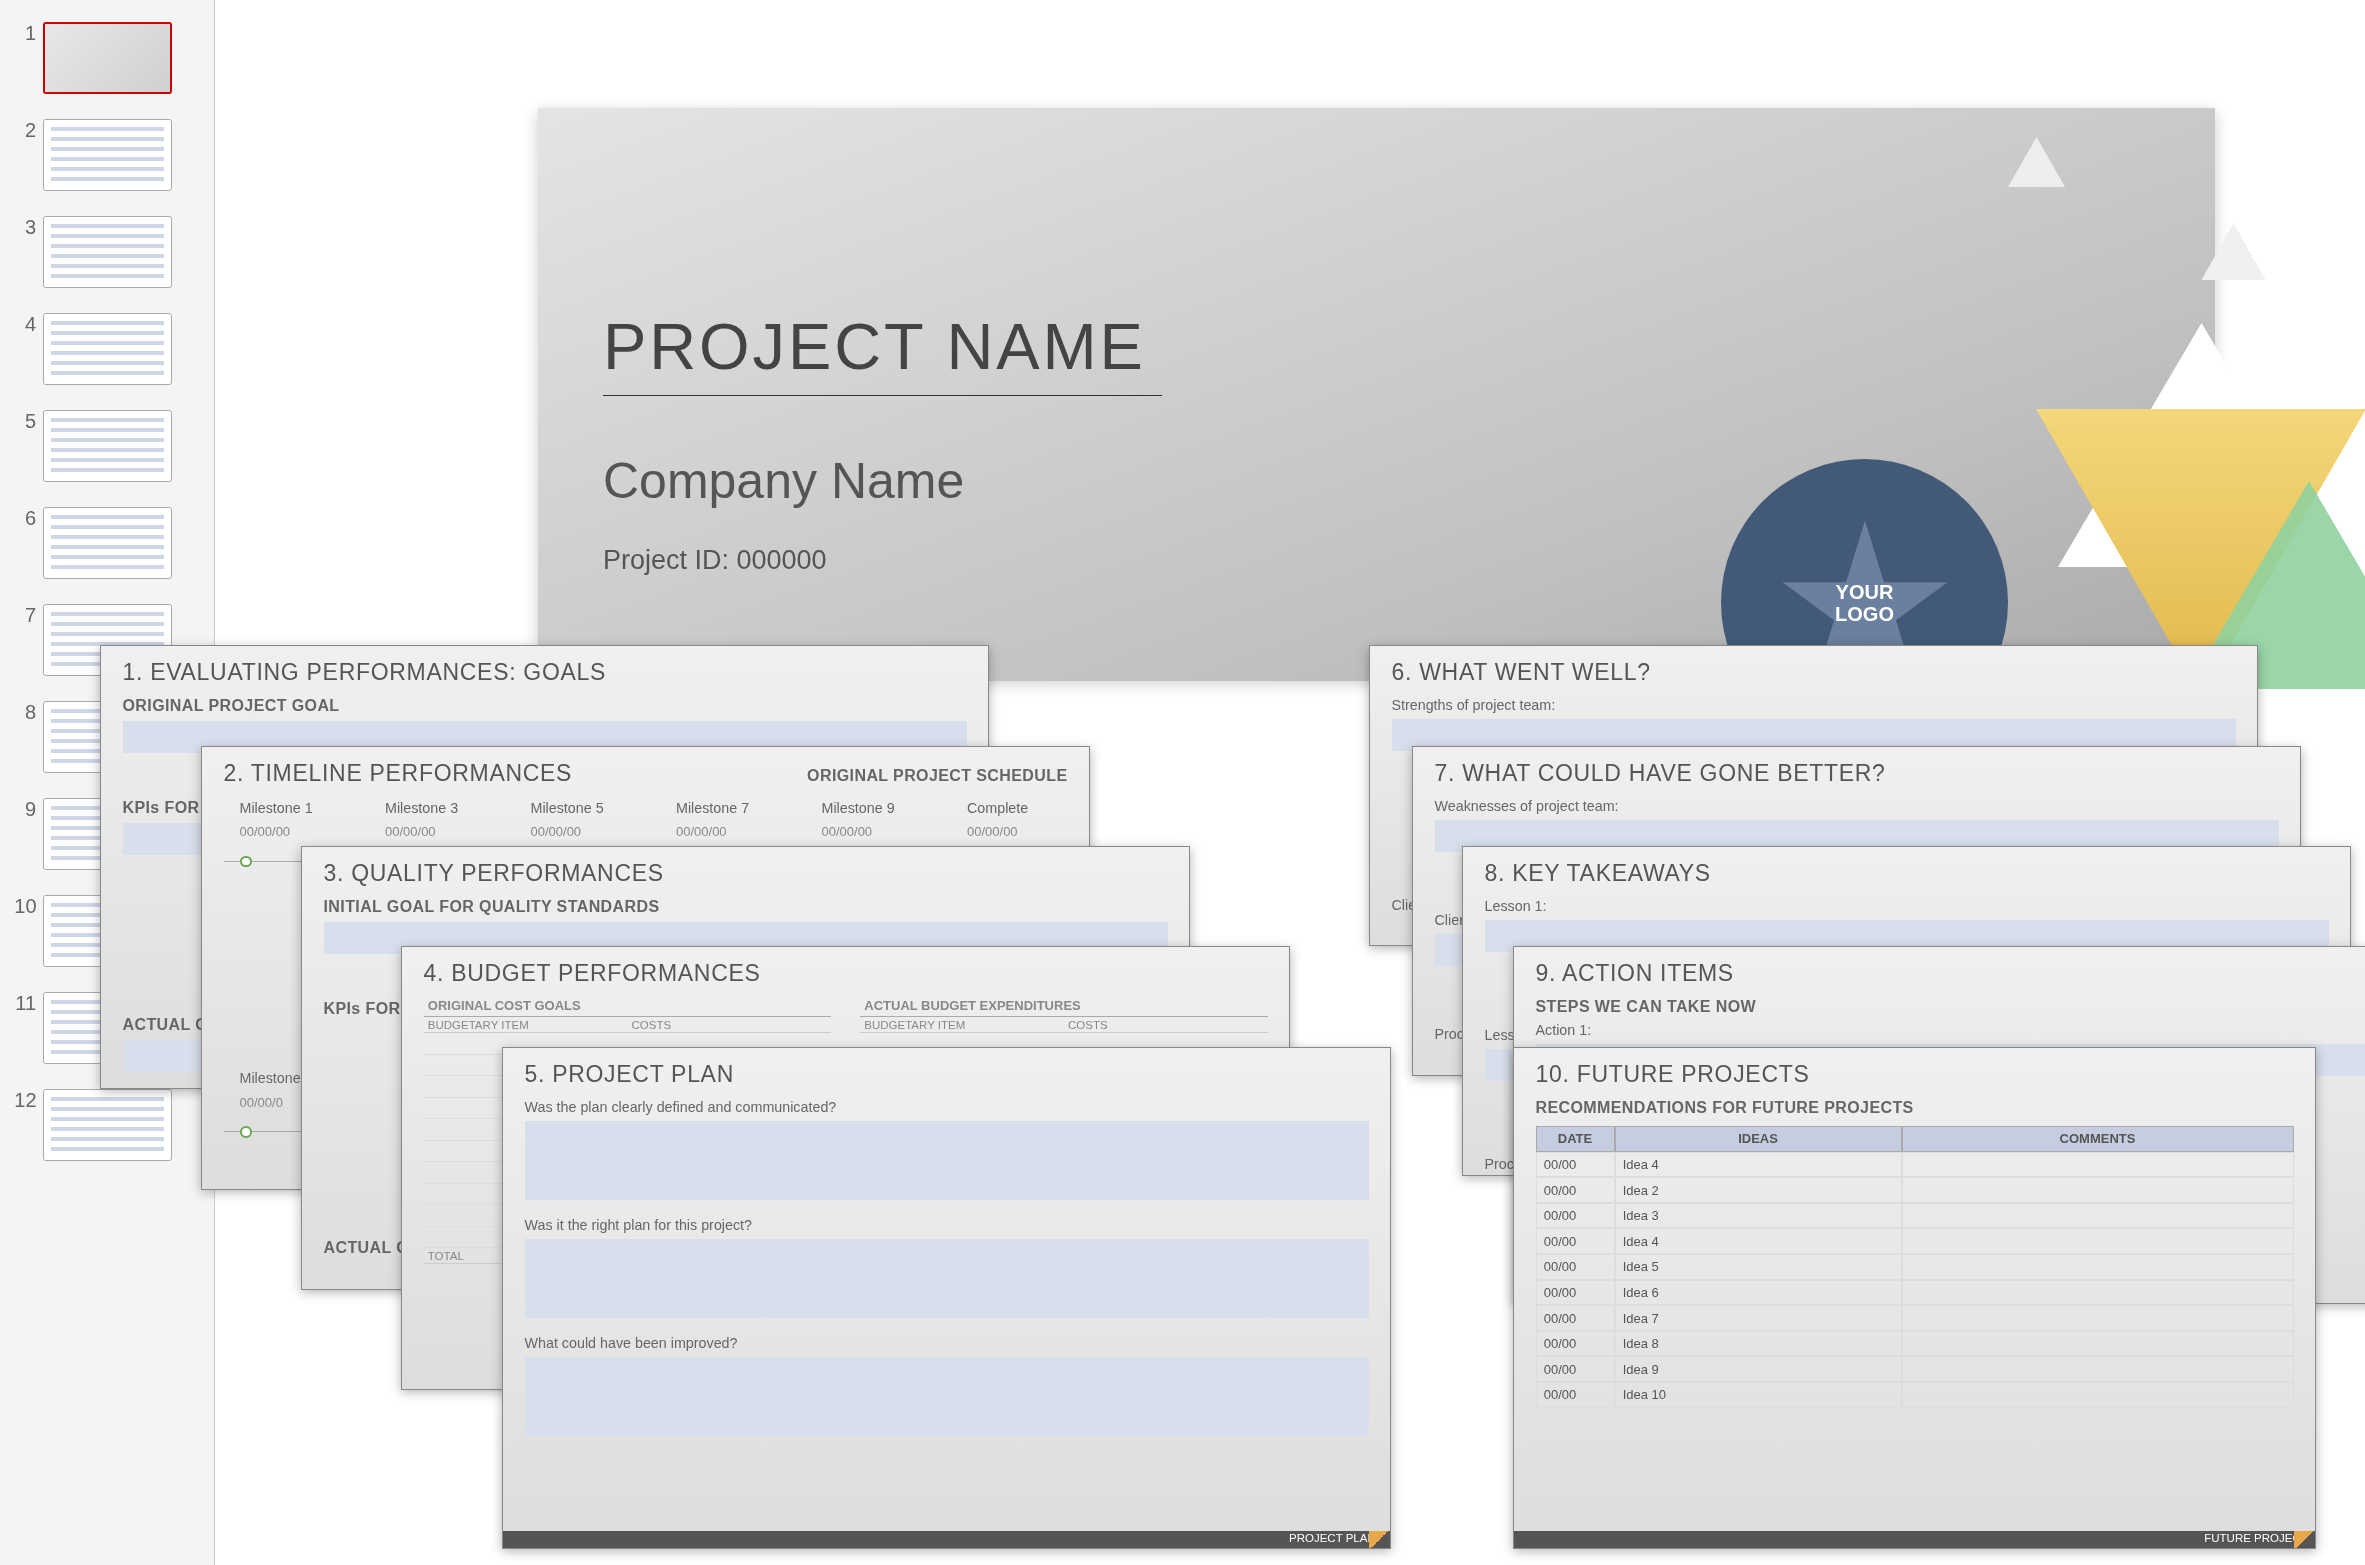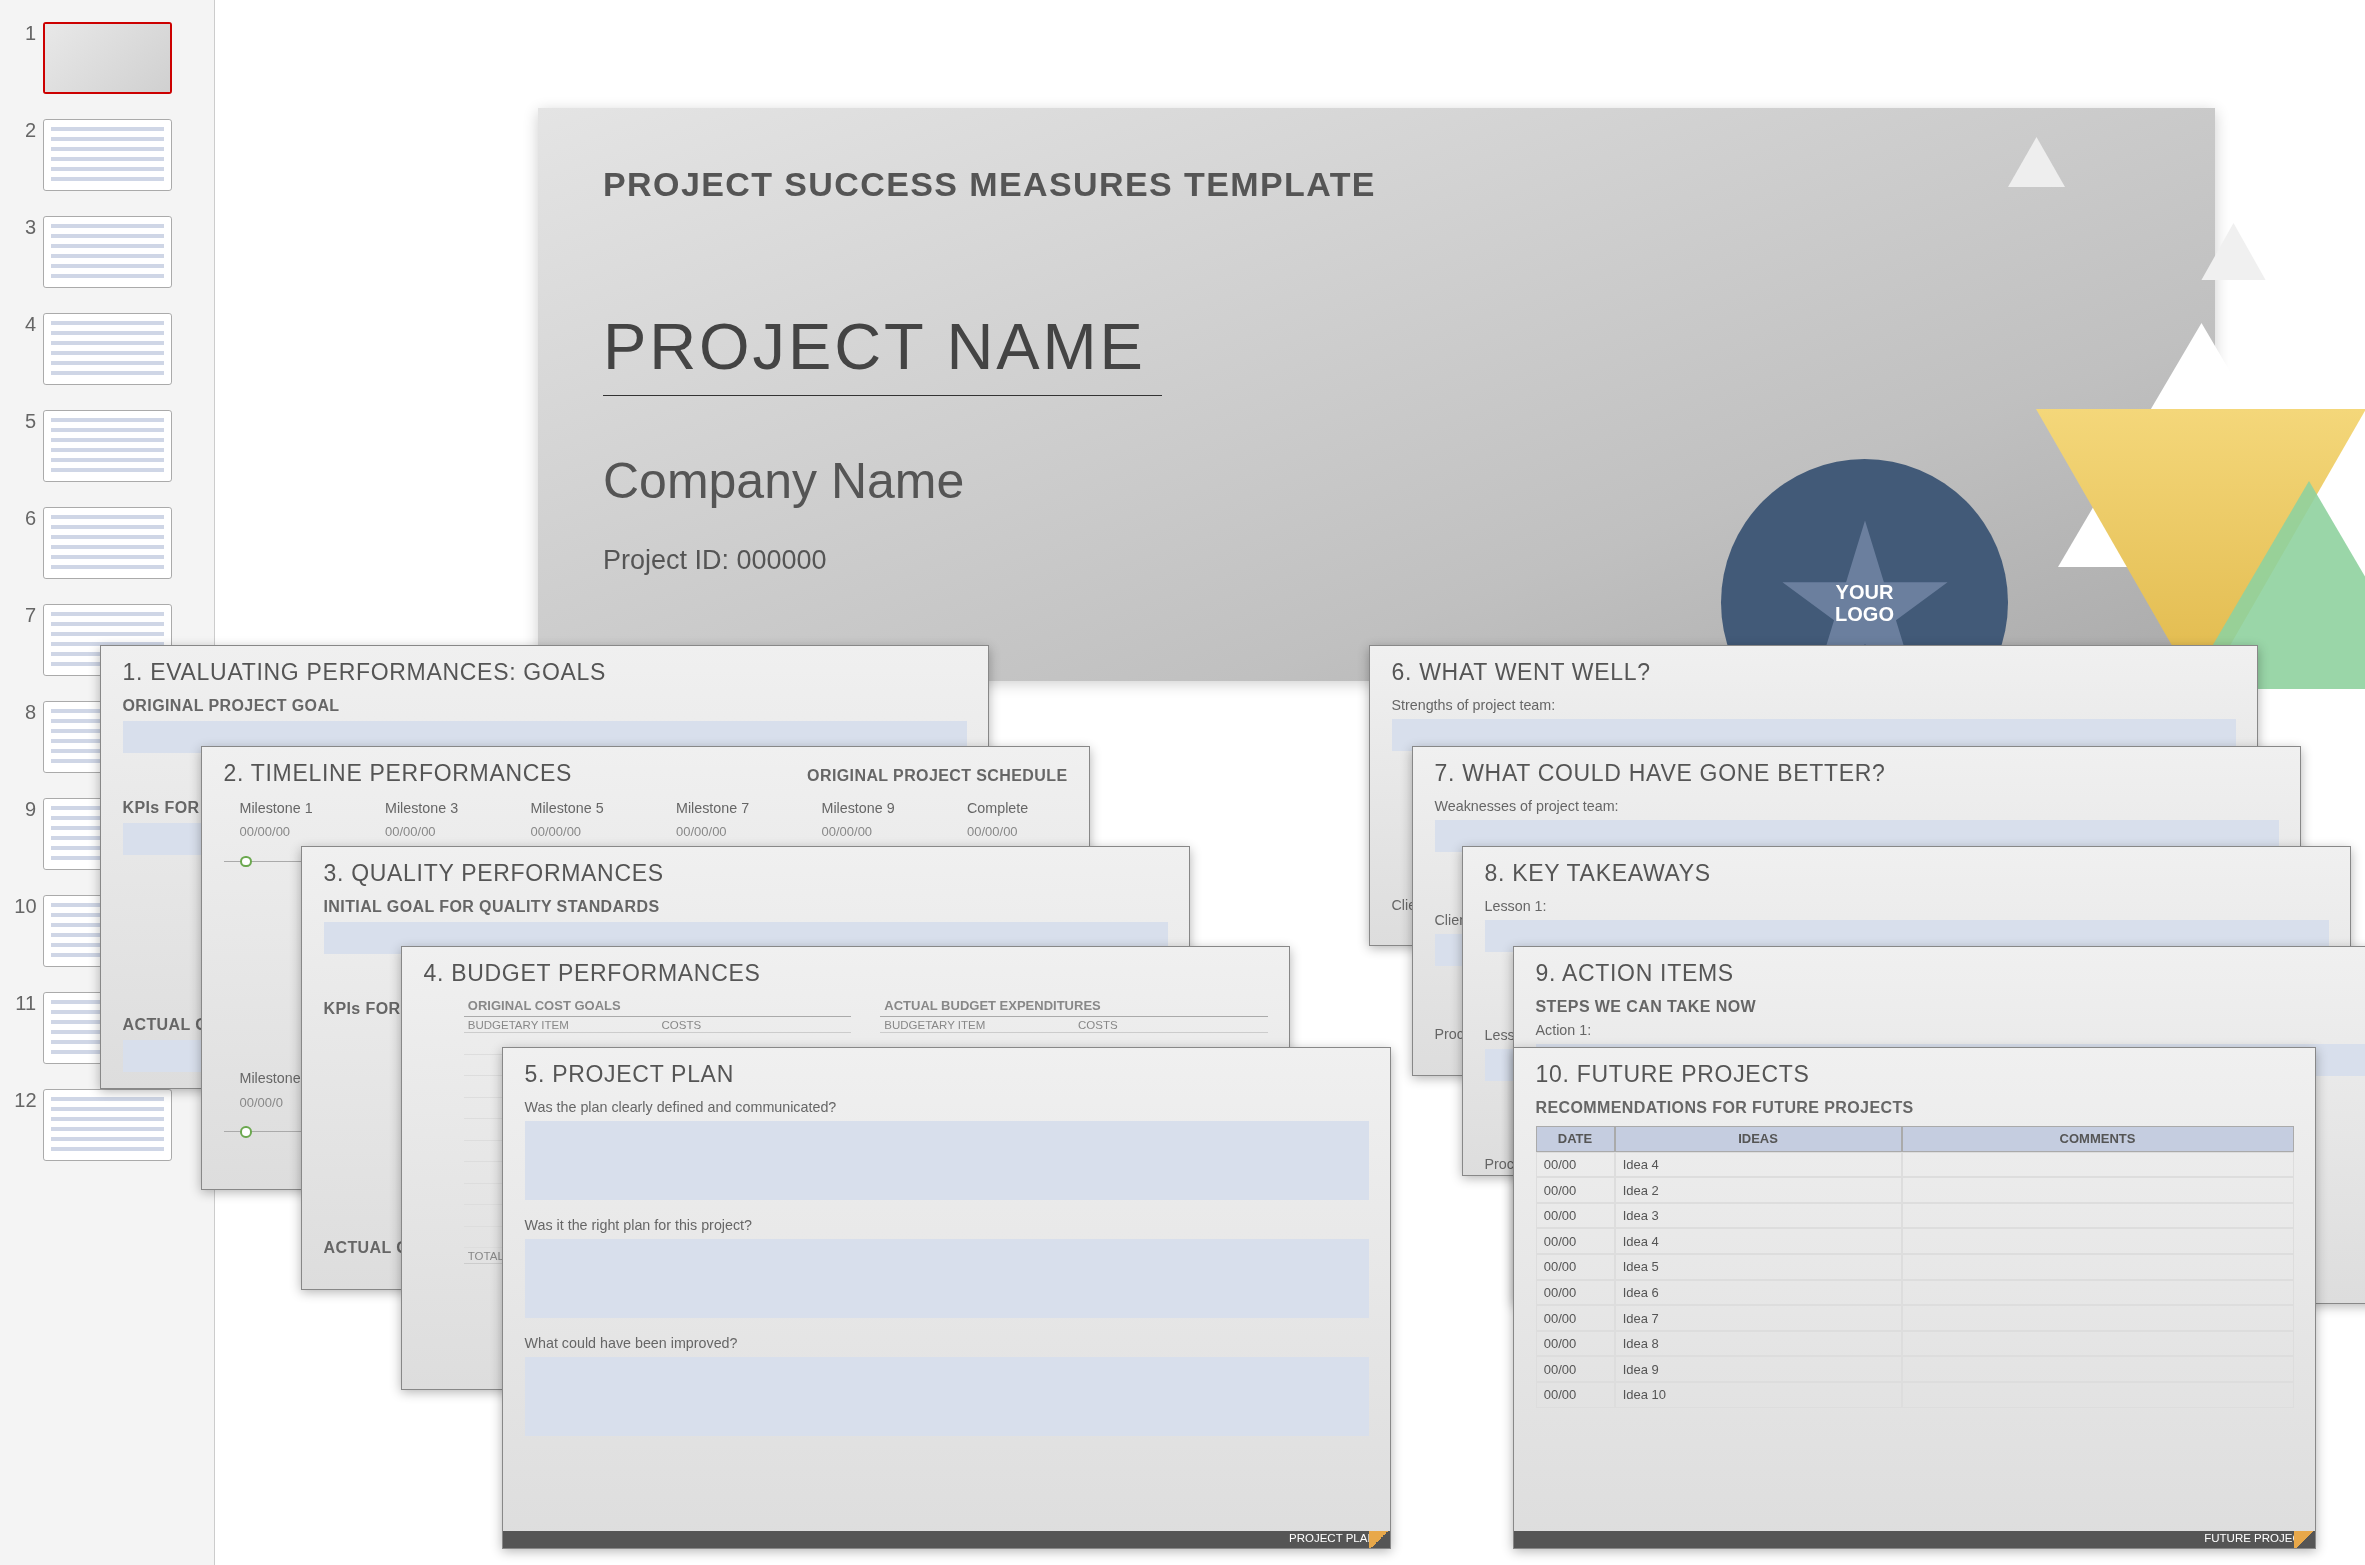--- a/index.html
+++ b/index.html
@@ -38,21 +38,21 @@
 
   
   .tl-row { display:flex; padding: 4.3px 21.5px; gap: 29px; }
   .tl-col { flex:1; font-size:14.3px; color:#666;padding-left:16px; }
   .tl-date { font-size:13px; color:#888; }
   .tl-line { position:relative; height:21.5px; margin:7.2px 21.5px; }
   .tl-line::before { content:''; position:absolute; top:10px; left:0; right:0; height:1.4px; background:#aaa; }
   .tl-dot { position:absolute; top:5px; width:11.5px; height:11.5px; border-radius:50%; background:#fff; border:2.2px solid #6ba84f; }
 
   
-  .budget-row { display:flex; padding:0 21.5px;margin-left:40px; }
+  .budget-row { display:flex; padding:0 21.5px; }
   .budget-hdr { flex:1; font-size:13px; color:#888; font-weight:bold; border-bottom:0.7px solid #aaa; padding:2.9px 4.3px; }
   .budget-sub { flex:1; font-size:11.5px; color:#888; padding:1.4px 4.3px; border-bottom:0.7px solid #ccc; }
   .budget-cell { flex:1; border-bottom:0.7px solid #ddd; height:21.5px; }
 
   
   .fp-table { margin: 5.7px 21.5px; }
   .fp-hdr-row { display:flex; background:#c5cde0; font-size:13px; font-weight:bold; color:#555; }
   .fp-hdr-row > div { padding:4.3px 7.2px; border:0.7px solid #aaa;text-align:center; }
   .fp-row { display:flex; font-size:13px; color:#555; }
   .fp-row > div { padding:4.3px 7.2px; border:0.7px solid #ddd; }
@@ -132,21 +132,20 @@
     </div>
     <div class="thumb-item">
       <div class="thumb-num">12</div>
       <div class="thumb-box">
         <div class="mini-bars"></div>
       </div>
     </div>
   </div>
 
 <div class="main-slide">
-  <div class="template-title">PROJECT SUCCESS MEASURES TEMPLATE</div>
   <div class="project-name">PROJECT NAME</div>
   <div class="underline"></div>
   <div class="company-name">Company Name</div>
   <div class="project-id">Project ID:  000000</div>
 
   <svg class="tri" style="left:1470px; top:29px" width="57" height="50" viewBox="0 0 80 70">
       <polygon points="40,0 80,70 0,70" fill="#eee"></polygon>
     </svg>
   <svg class="tri" style="left:1663px; top:115px" width="65" height="57" viewBox="0 0 90 80">
       <polygon points="45,0 90,80 0,80" fill="#f0f0f0"></polygon>

